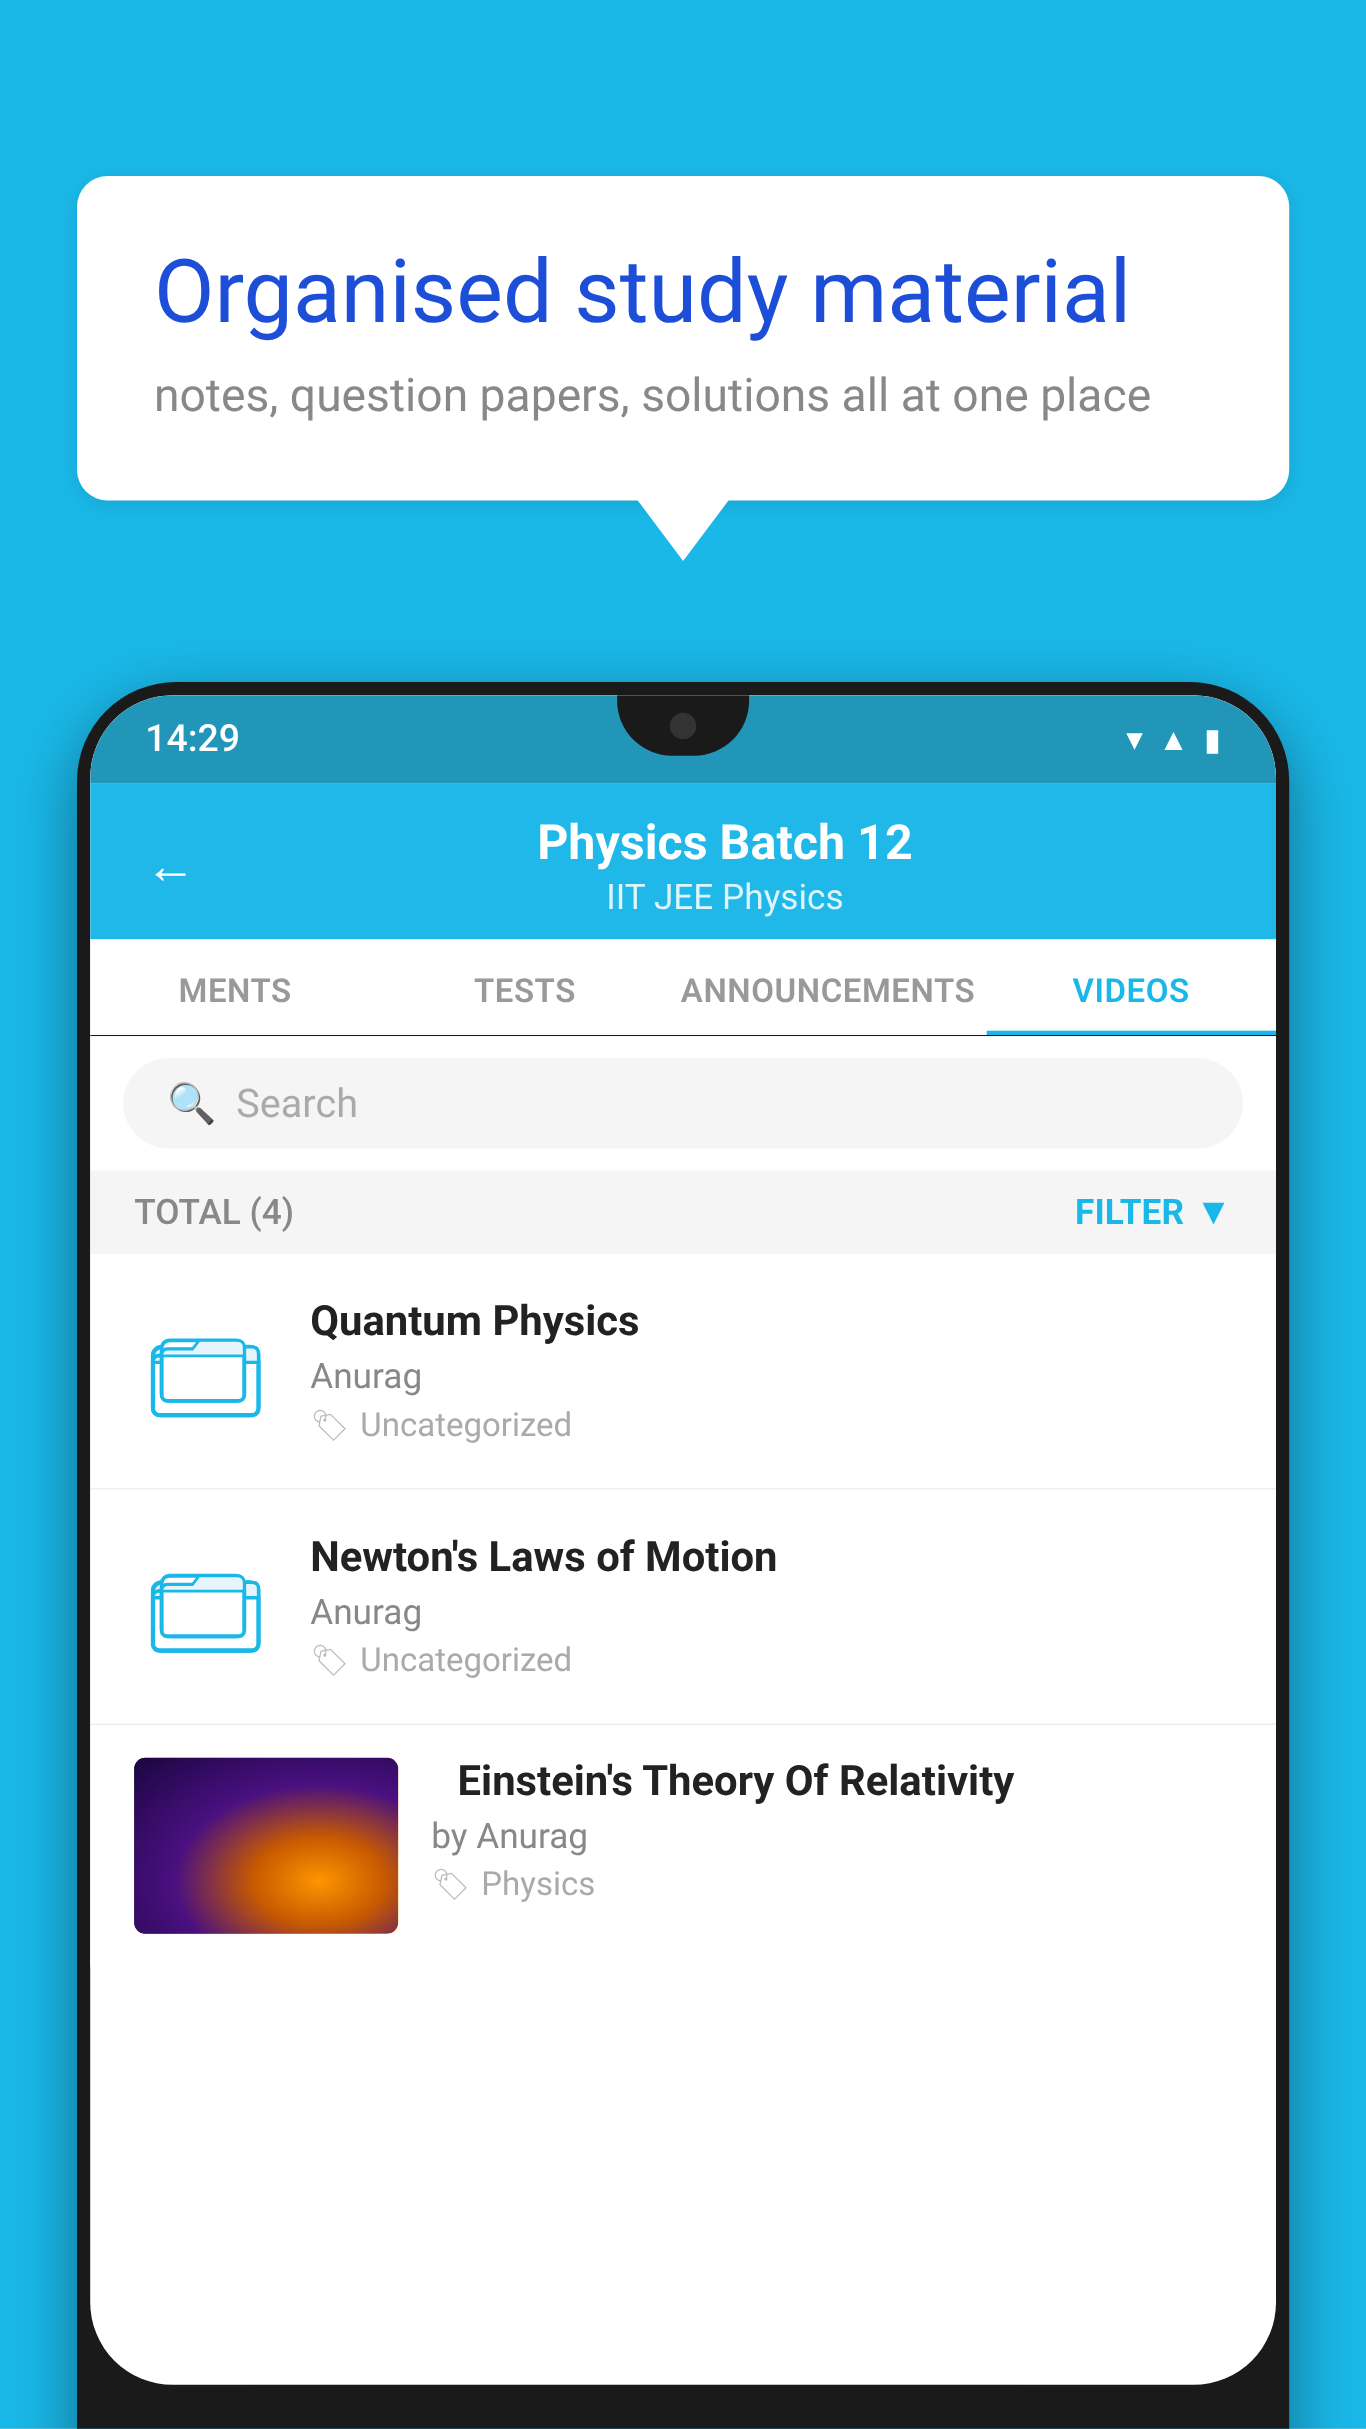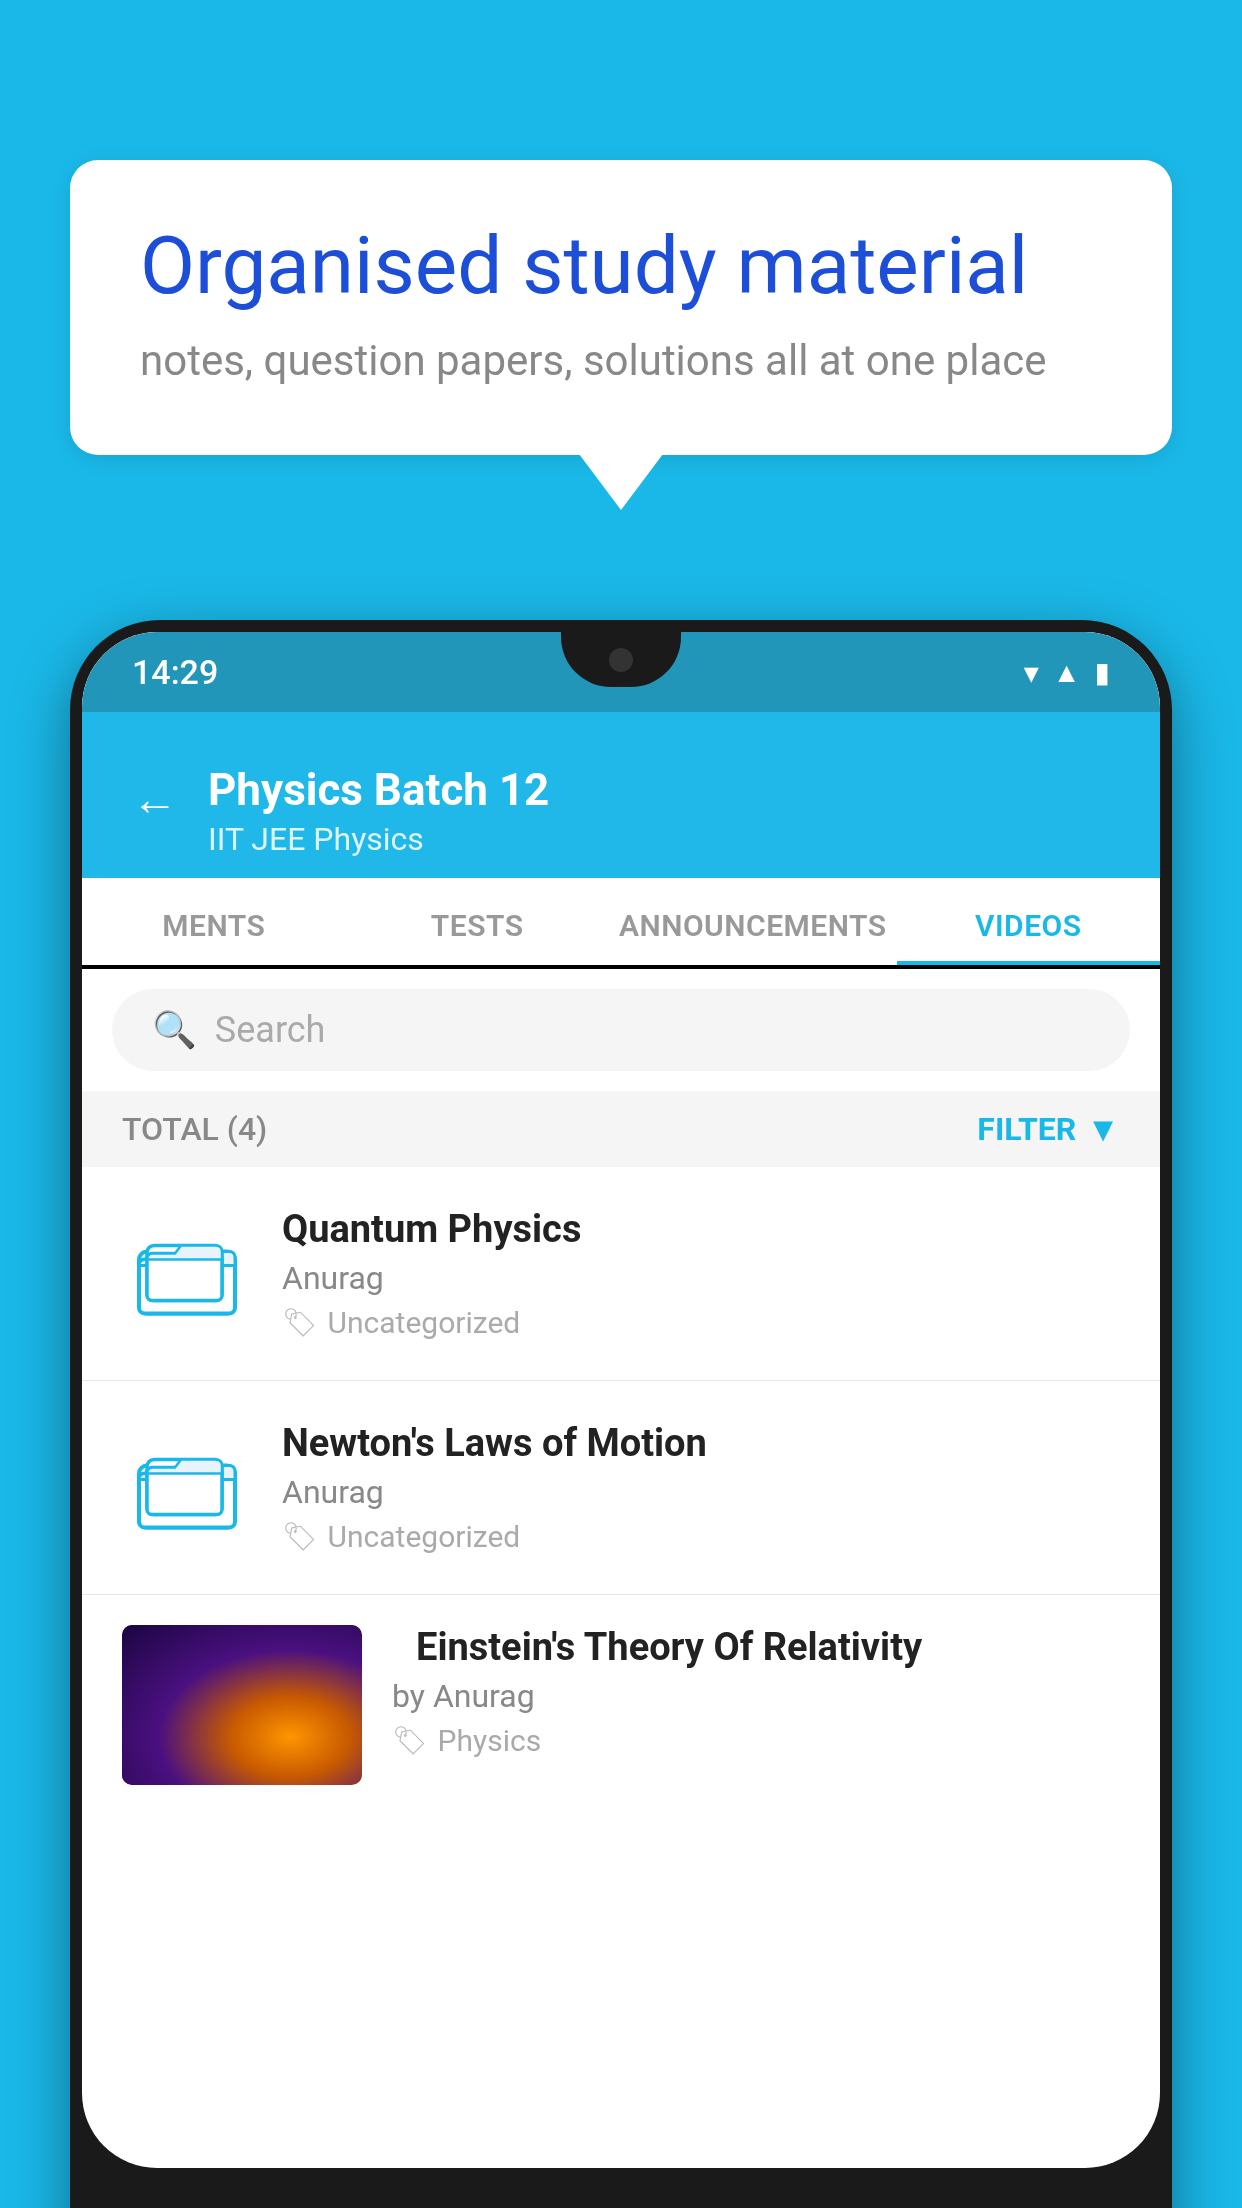--- a/index.html
+++ b/index.html
@@ -140,41 +140,41 @@
     }
 
     .back-arrow {
       color: white;
       font-size: 46px;
       margin-right: 30px;
       cursor: pointer;
     }
 
     .header-center {
+      text-align: center;
       flex: 1;
-      margin-top: 24px;
     }
 
     .header-title {
       color: white;
       font-size: 44px;
       font-weight: 700;
     }
 
     .header-subtitle {
       color: rgba(255,255,255,0.85);
       font-size: 32px;
       margin-top: 4px;
     }
 
     
     .tabs-bar {
       background: white;
       display: flex;
-      border-bottom: 4px solid #000000;
+      border-bottom: 1px solid #000000;
       overflow: hidden;
     }
 
     .tab-item {
       flex: 1;
       text-align: center;
       padding: 30px 10px 22px;
       font-size: 30px;
       font-weight: 600;
       color: #999;

